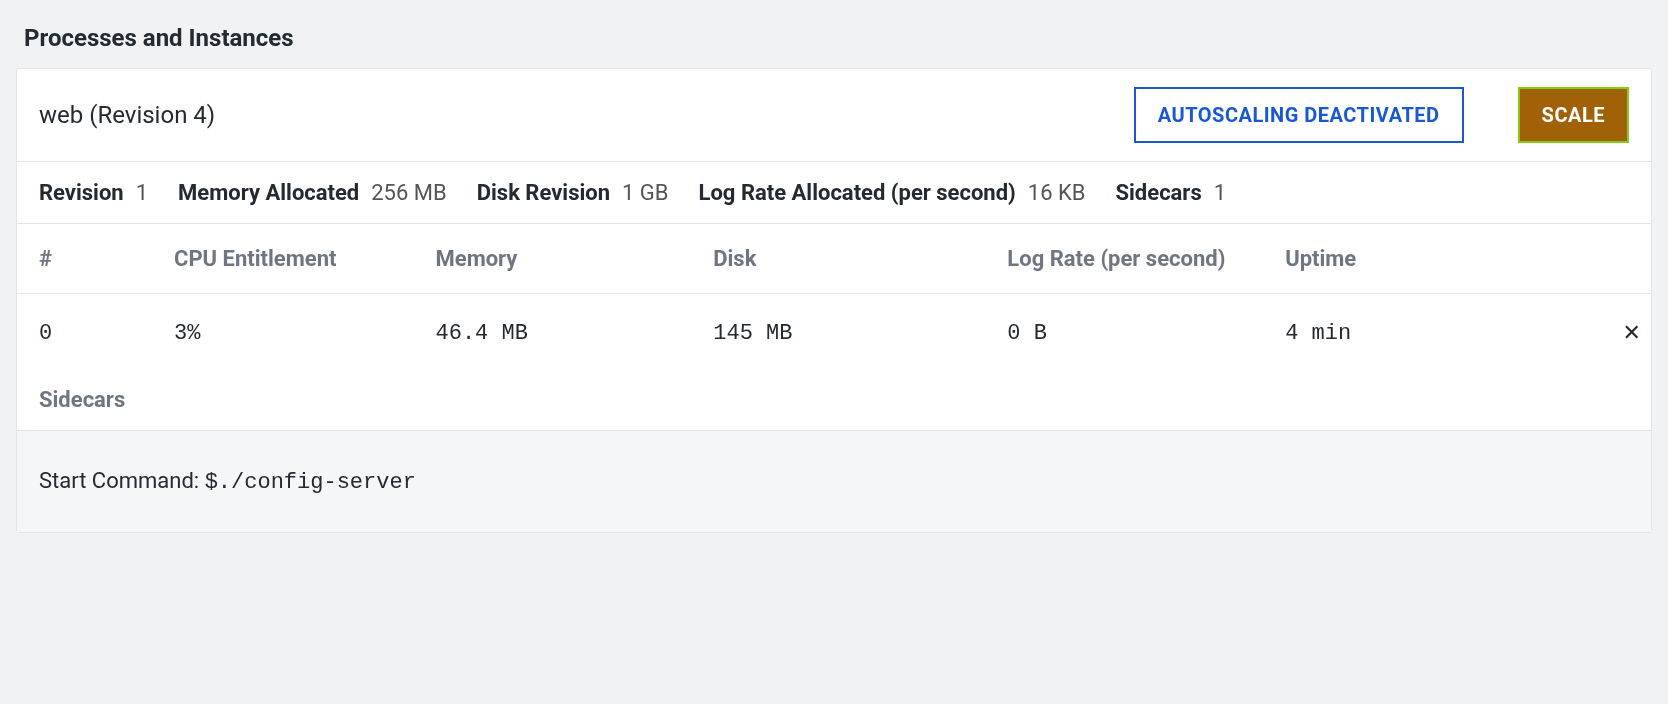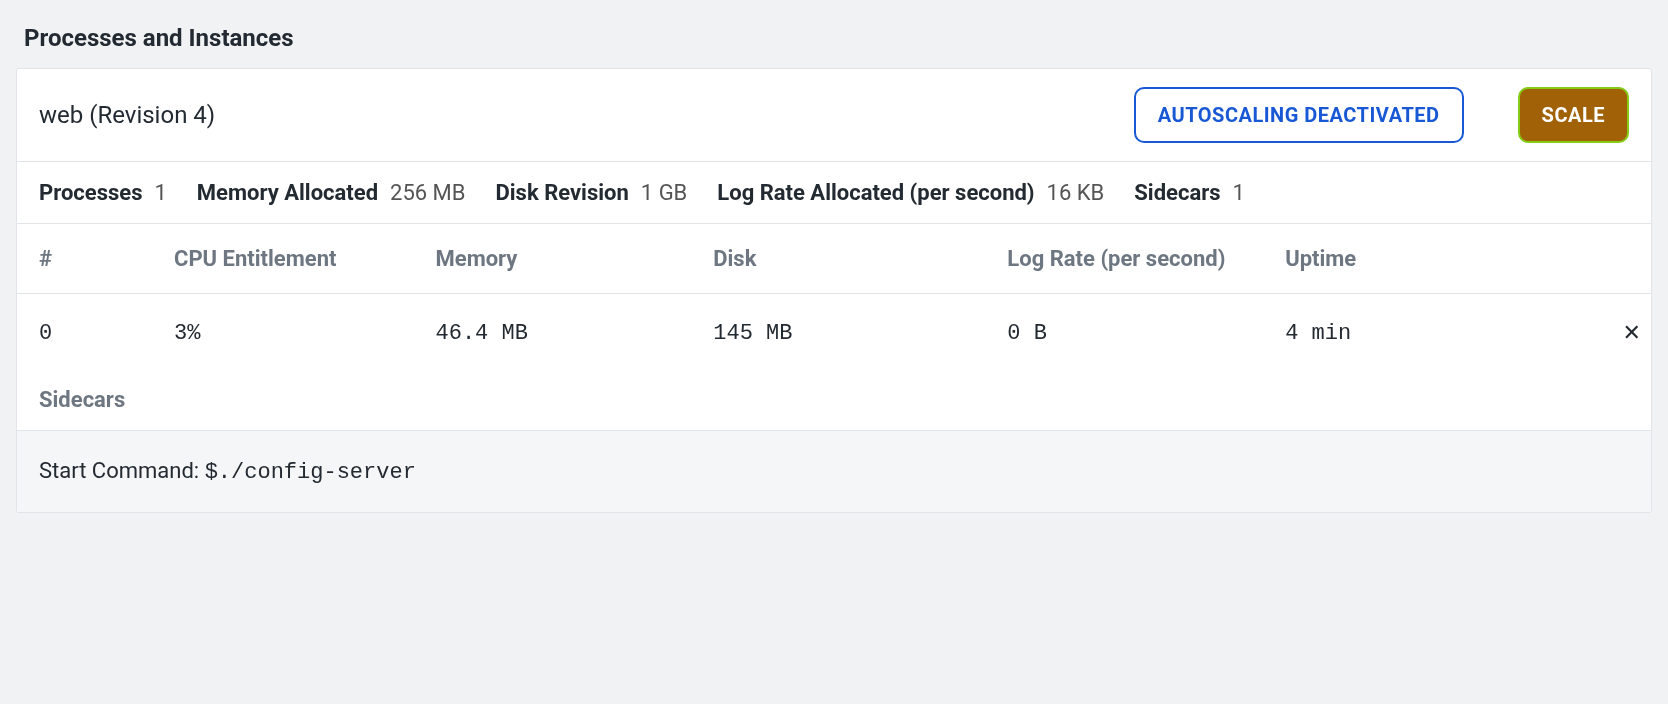--- a/index.html
+++ b/index.html
@@ -36,21 +36,21 @@
   }
   .header-actions { display: flex; gap: 14px; align-items: center; }
   .btn {
     display: inline-flex;
     align-items: center;
     justify-content: center;
     font-weight: 700;
     font-size: 20px;
     letter-spacing: 0.5px;
     cursor: pointer;
-    border-radius: 10px;
+    border-radius: 0;
     padding: 14px 22px;
     user-select: none;
   }
   .btn-outline {
     color: #1858d4;
     background: #fff;
     border: 2px solid #1858d4;
   }
   .btn-primary {
     color: #fff;
@@ -112,21 +112,21 @@
   .chevron {
     width: 14px; height: 14px;
     border-right: 2px solid #333;
     border-bottom: 2px solid #333;
     transform: rotate(45deg);
     margin-top: -4px;
   }
   .sidecar-name { font-size: 22px; color: #232a31; }
 
   .start-cmd {
-    padding: 27px 22px;
+    padding: 37px 22px;
     background: #f5f6f7;
     border-top: 1px solid #e1e4e8;
     font-size: 22px;
     color: #232a31;
   }
   .cmd-code {
     font-family: "SFMono-Regular", Consolas, "Liberation Mono", Menlo, monospace;
   }
 </style>
 </head>
@@ -139,21 +139,21 @@
   <div class="panel-header">
     <div class="panel-title">web (Revision 4)</div>
     <div class="header-actions">
       <div class="btn btn-outline">AUTOSCALING DEACTIVATED</div>
       <div class="btn btn-primary">SCALE</div>
     </div>
   </div>
 
   <div class="summary-row">
     <div class="summary-pair">
-      <span class="summary-key">Processes</span>
+      <span class="summary-key">Revision</span>
       <span class="summary-val">1</span>
     </div>
     <div class="summary-pair">
       <span class="summary-key">Memory Allocated</span>
       <span class="summary-val">256 MB</span>
     </div>
     <div class="summary-pair">
       <span class="summary-key">Disk Revision</span>
       <span class="summary-val">1 GB</span>
     </div>

